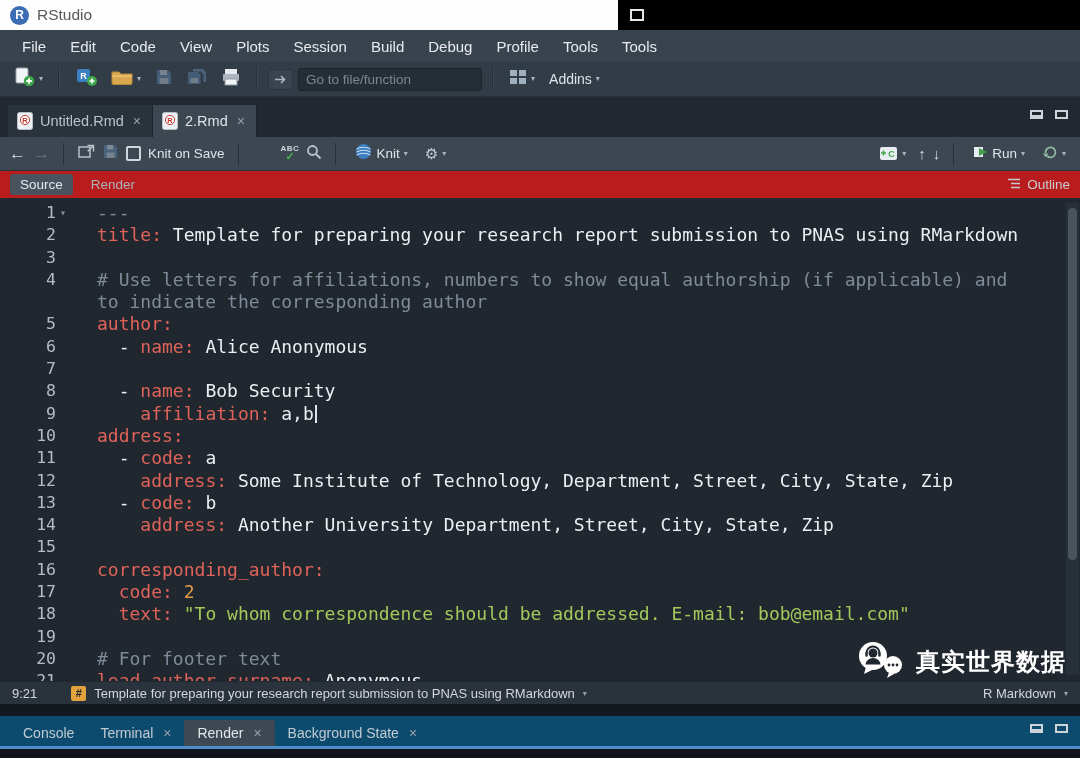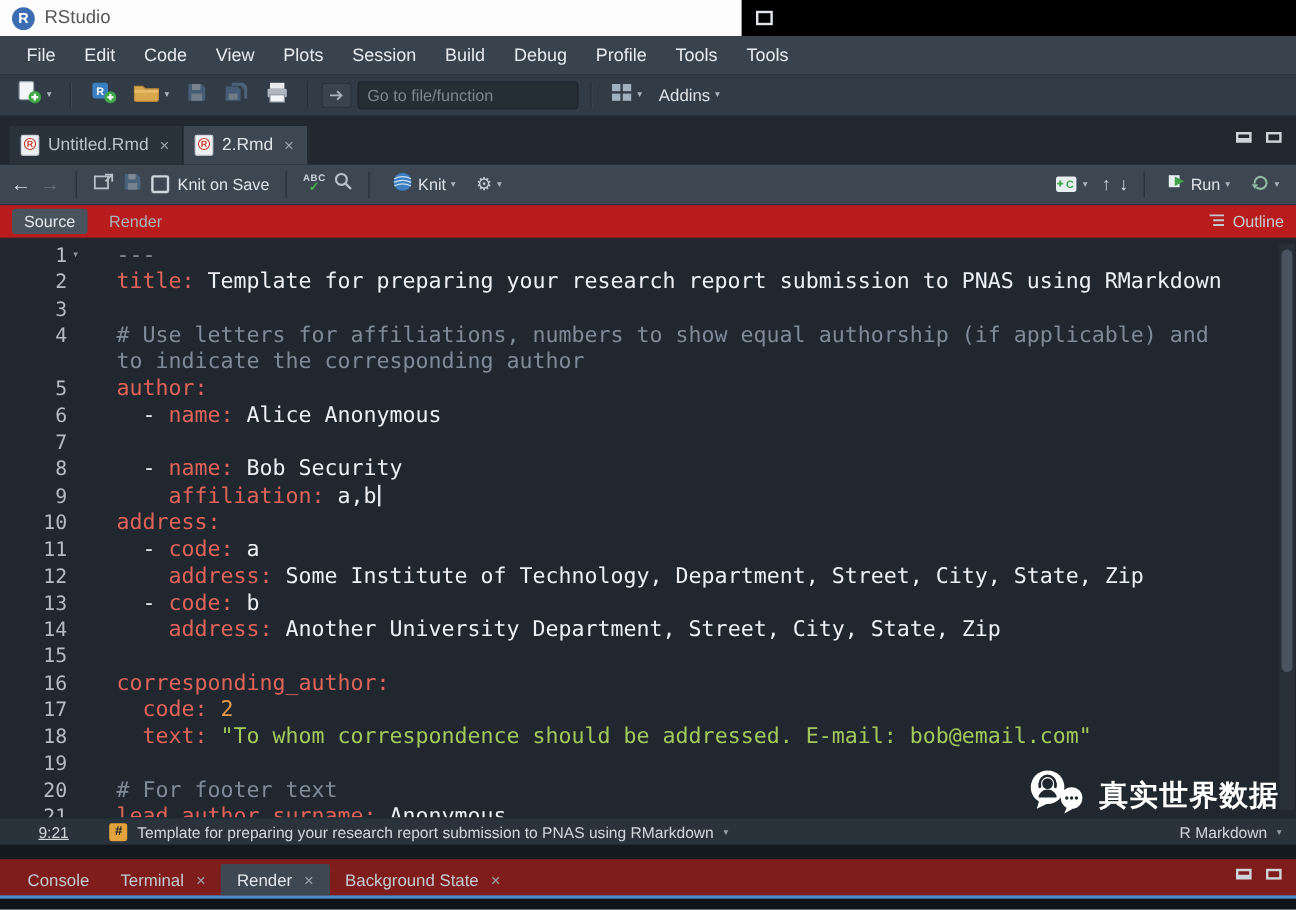--- a/index.html
+++ b/index.html
@@ -46,21 +46,21 @@
   .pc{width:13px;height:9px;border:2px solid #cdd4da;display:inline-block;box-sizing:border-box;}
   .pc-min{border-bottom-width:4px;}
 
   
   .edbar{height:34px;background:#3d4752;border-bottom:1px solid #2a323c;display:flex;align-items:center;
          padding:0 9px;gap:7px;box-sizing:border-box;}
   .nav-ar{font-size:17px;font-weight:bold;color:#d2d9e0;line-height:1;}
   .nav-ar.dim{color:#6b747d;}
   .checkbox{width:11px;height:11px;border:2px solid #cfd6dc;border-radius:2px;display:inline-block;}
   .edlabel{color:#dfe4e8;font-size:13.5px;}
-  .abc{display:flex;flex-direction:column;align-items:center;line-height:.8;}
+  .abc{display:flex;flex-direction:column;align-items:center;line-height:.8;margin-left:28px;}
   .abc i{font-style:normal;font-size:8px;letter-spacing:.5px;color:#cdd4da;font-weight:bold;}
   .abc b{color:#49b04f;font-size:11px;}
   .gear{font-size:15px;color:#c3ccd4;line-height:1;}
   .right-cluster{margin-left:auto;display:flex;align-items:center;gap:7px;}
   .chunk-ic{display:flex;align-items:center;}
 
   
   .srcvis{height:28px;background:#b91c1c;border-bottom:1px solid #222931;display:flex;align-items:center;
           padding:0 10px;gap:8px;box-sizing:border-box;}
   .pill{font-size:13.5px;color:#aab3bb;padding:3px 10px;border-radius:3px;}
@@ -79,29 +79,29 @@
   .tok-c{color:#7f8b98;}
   .tok-num{color:#e39b4b;}
   .tok-s{color:#a3c95c;}
   .caret-bar{display:inline-block;width:2px;height:18px;background:#dde4ec;vertical-align:-3px;margin-left:1px;}
   .scrollbar{position:absolute;right:1px;top:4px;width:13px;height:472px;background:#272f37;}
   .scroll-thumb{position:absolute;left:2px;top:5px;width:9px;height:352px;background:#4a545f;border-radius:5px;}
 
   
   .statusbar{height:23px;background:#2a323b;border-top:1px solid #20272e;display:flex;align-items:center;
              font-size:13px;color:#d2d7dc;padding:0 12px;gap:8px;box-sizing:border-box;}
-  .pos{margin-left:20px;text-decoration:underline;}
+  .pos{}
   .sec-ic{margin-left:26px;width:15px;height:15px;background:#e2a33c;border-radius:2px;color:#20272f;
           display:grid;place-items:center;font-weight:bold;font-size:11px;}
   .crumb-caret{font-size:8px;color:#98a1aa;}
   .sb-spacer{flex:1;}
 
   
   .gapstrip{height:12px;background:#14191f;}
-  .ctabs{height:30px;background:#7f1d1d;display:flex;align-items:flex-end;padding-left:10px;
+  .ctabs{height:30px;background:#0c4a6e;display:flex;align-items:flex-end;padding-left:10px;
          position:relative;box-sizing:border-box;}
   .c-tab{height:26px;display:flex;align-items:center;gap:8px;padding:0 13px;font-size:14px;color:#c3cbd2;}
   .c-tab.active{background:#3e4853;color:#e2e6ea;border-radius:2px 2px 0 0;}
   .ctl2{position:absolute;right:12px;top:8px;display:flex;gap:12px;align-items:center;}
   .blue-line{height:3px;background:#4f8dc9;}
   .bottom-strip{height:9px;background:#0f141a;}
 
   
   .watermark{position:absolute;right:14px;top:640px;display:flex;align-items:center;gap:10px;z-index:50;}
   .wm-text{color:#ffffff;font-size:24px;font-weight:bold;letter-spacing:1px;}

